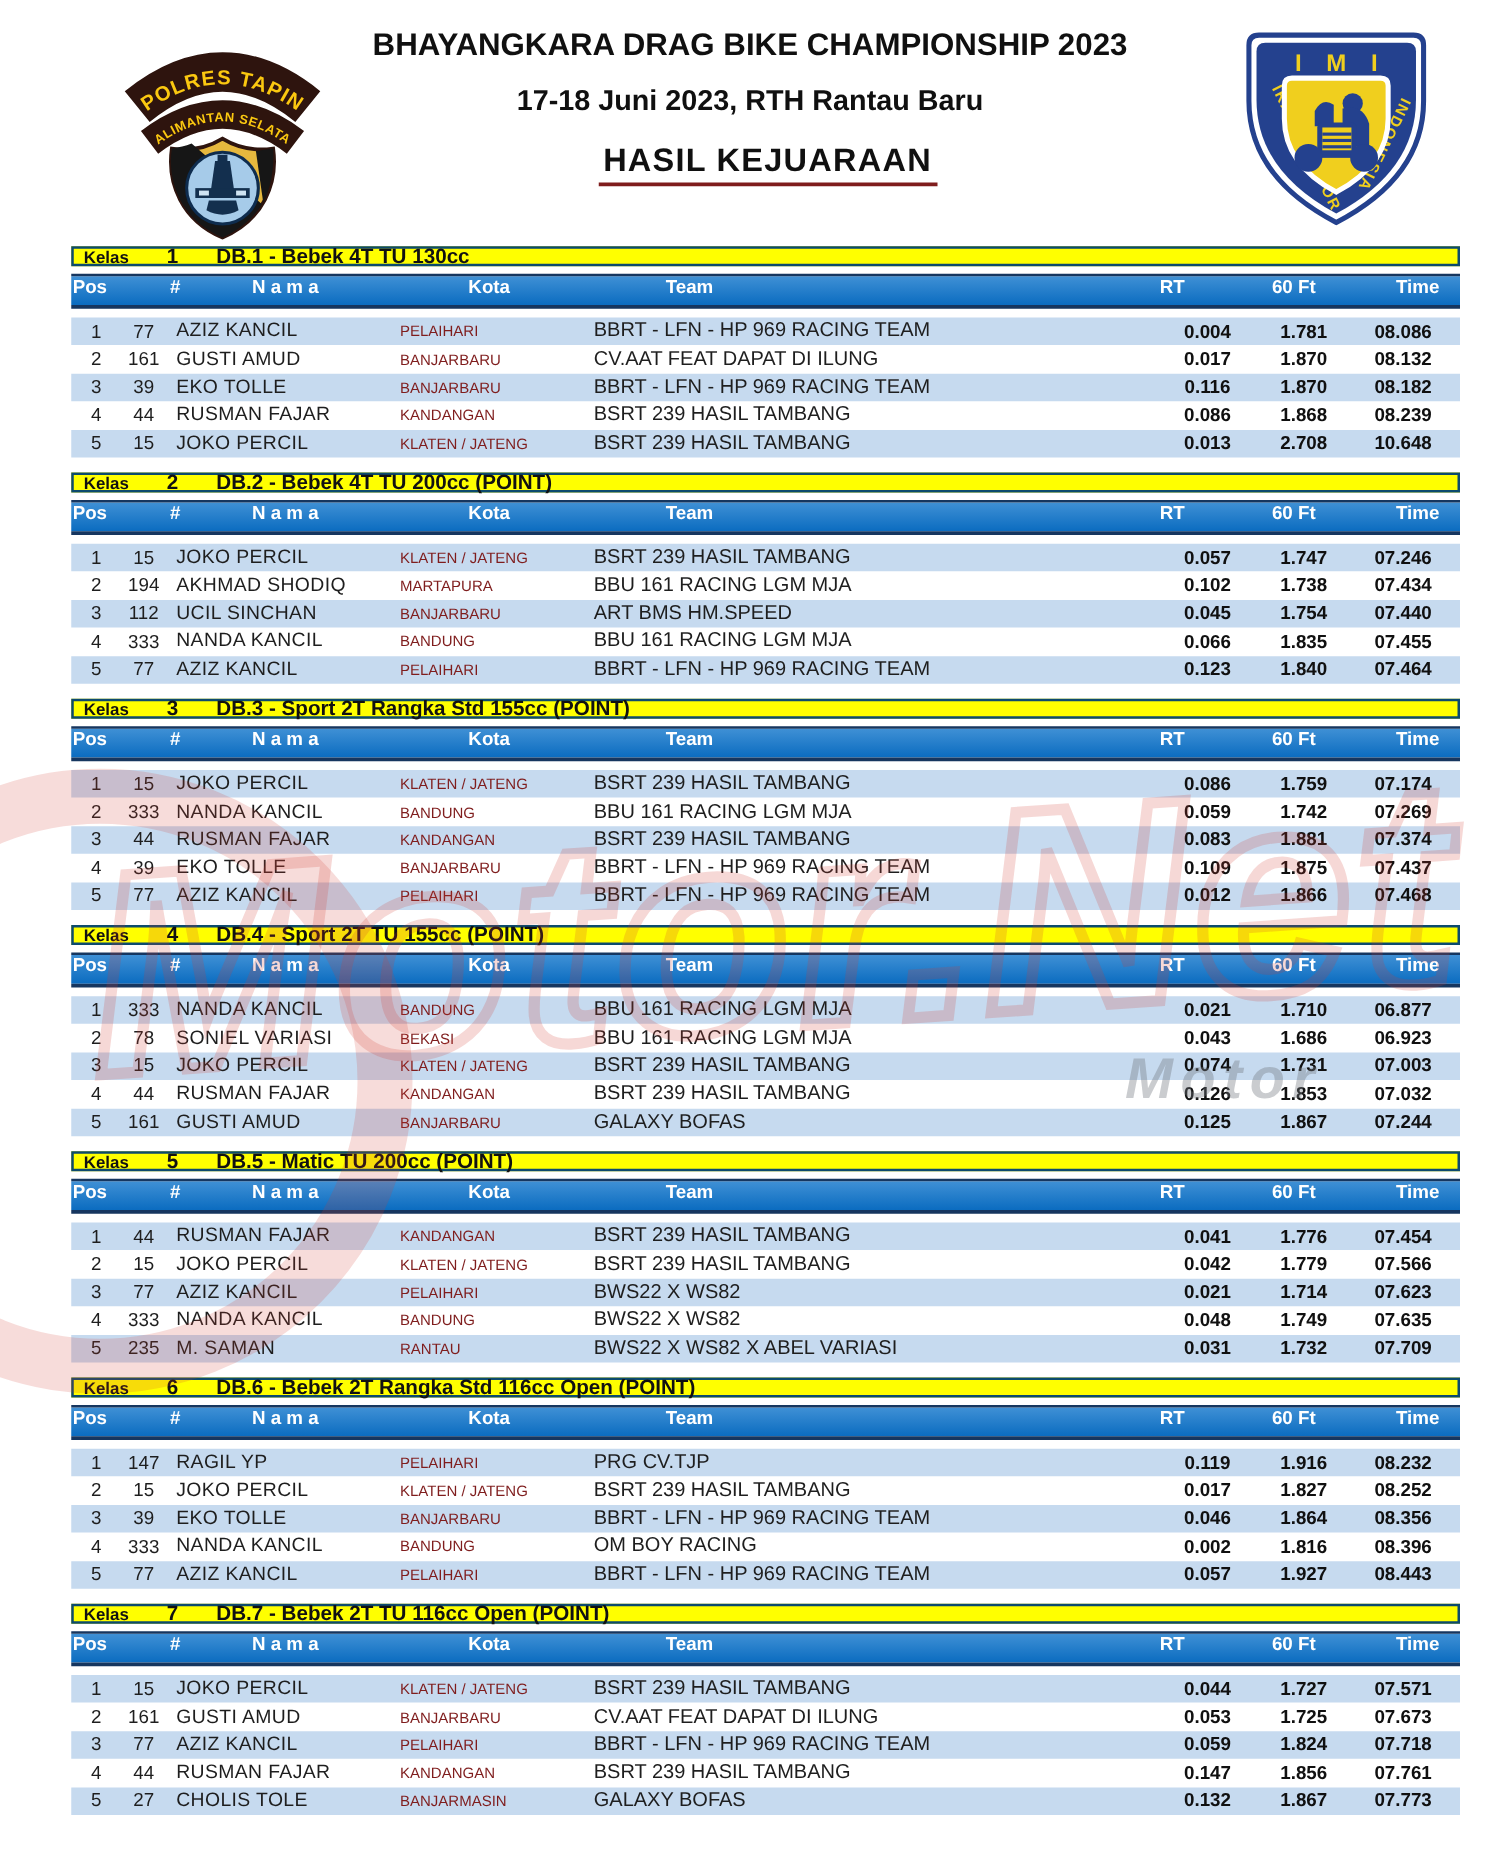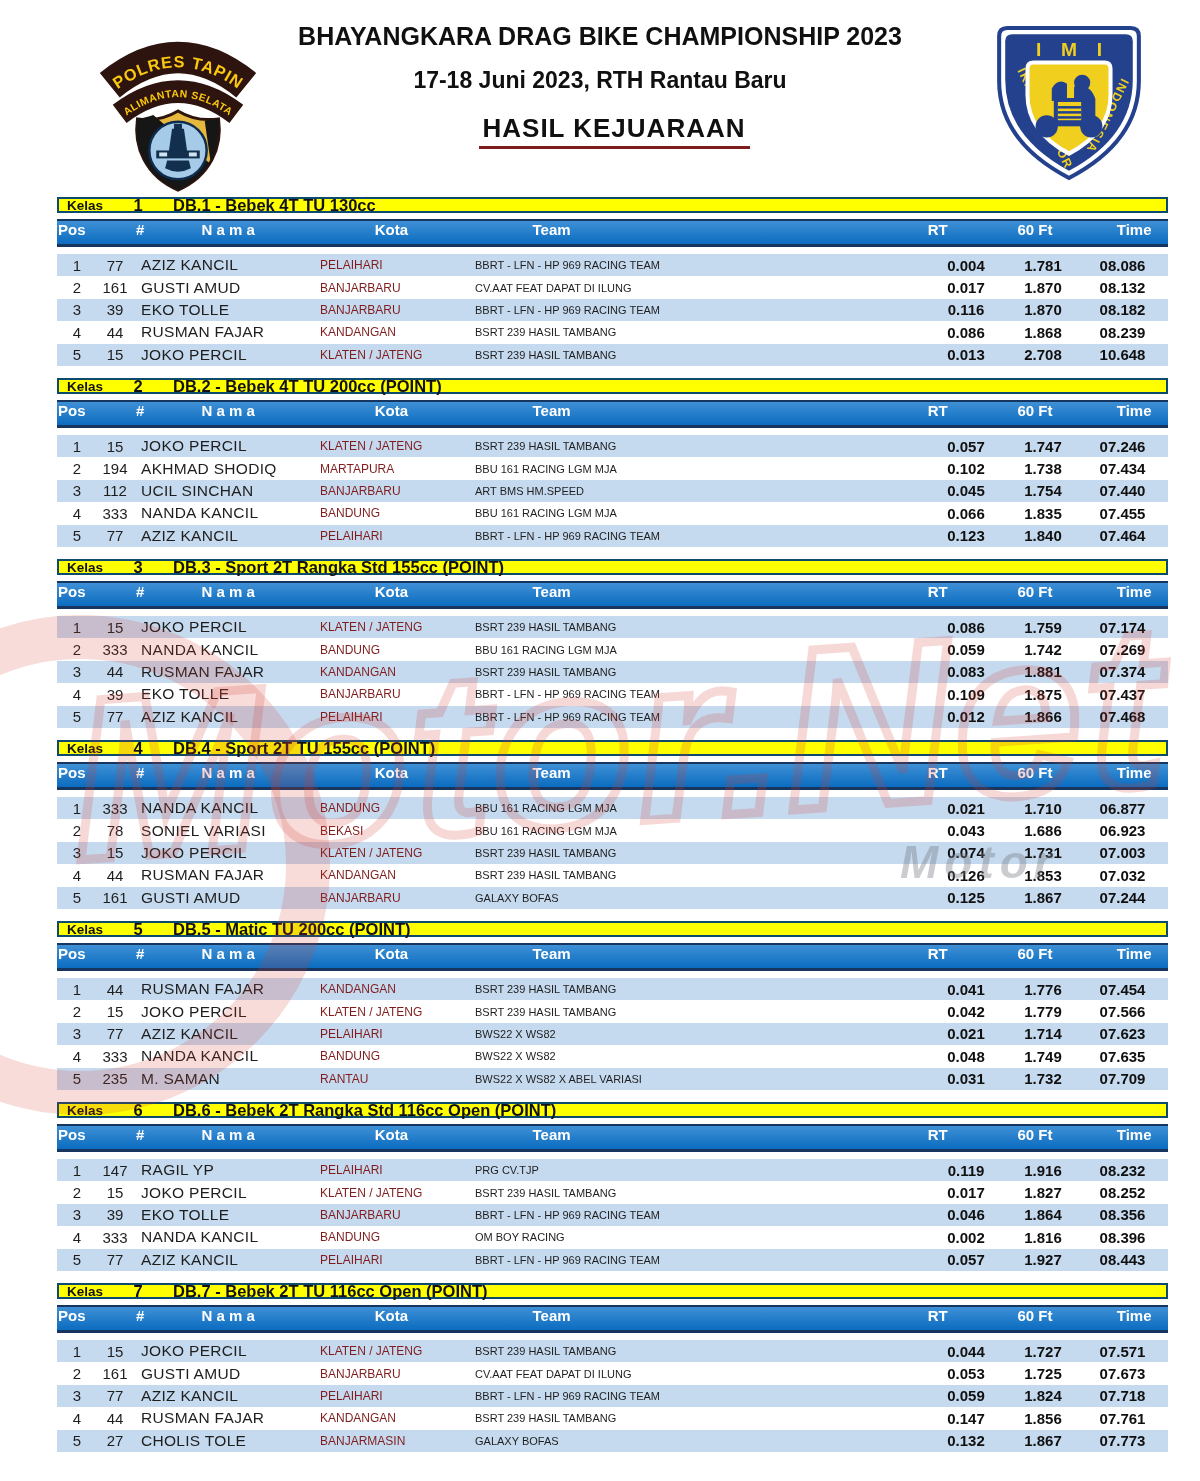--- a/index.html
+++ b/index.html
@@ -48,21 +48,21 @@
   .c-nama { width:187px; padding-left:8px; }
   .c-kota { width:145px; }
   .c-team { width:458px; padding-left:10px; }
   .c-rt   { width:86px;  text-align:center; }
   .c-60   { width:68px;  text-align:center; }
   .c-time { width:91px;  text-align:center; }
 
   .row .c-pos, .row .c-num { font-size:15px; color:#1e1e1e; }
   .row .c-nama { font-size:15.5px; color:#1e1e1e; letter-spacing:.3px; }
   .row .c-kota { font-size:12px;   color:#7f1d1d; }
-  .row .c-team { font-size:11px;   color:#1e1e1e; }
+  .row .c-team { font-size:16px;   color:#1e1e1e; }
   .row .c-rt, .row .c-60, .row .c-time { font-weight:bold; color:#101010; font-size:15px; }
 
   
   .watermark { position:absolute; left:0; top:0; width:1200px; height:1481px;
     pointer-events:none; z-index:10; }
   .wm-ring { position:absolute; left:-170px; top:615px; width:500px; height:500px;
     border:44px solid rgba(210,60,48,.18); border-radius:50%; }
   .wm-text { position:absolute; left:70px; top:610px; font-size:230px; font-weight:bold;
     font-style:italic; white-space:nowrap; letter-spacing:4px; color:transparent;
     -webkit-text-stroke:9px rgba(210,60,48,.20); transform:rotate(-4deg); }

